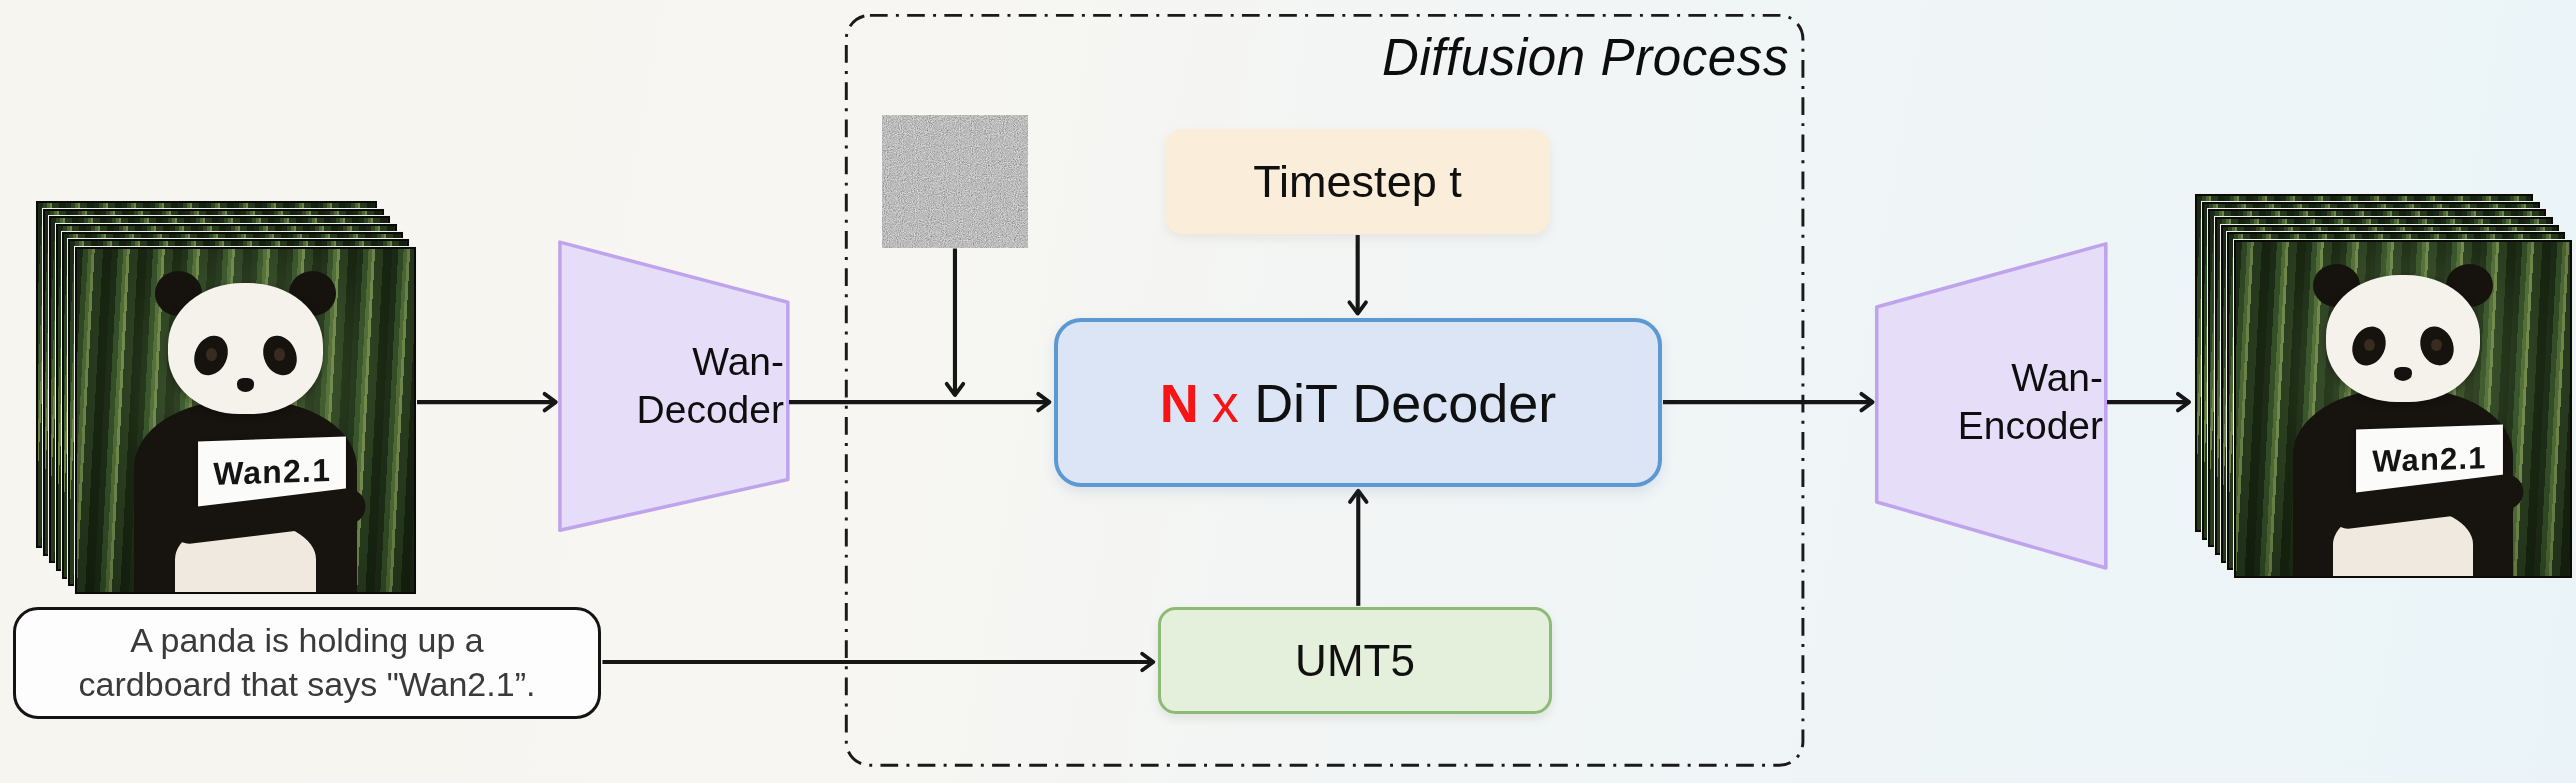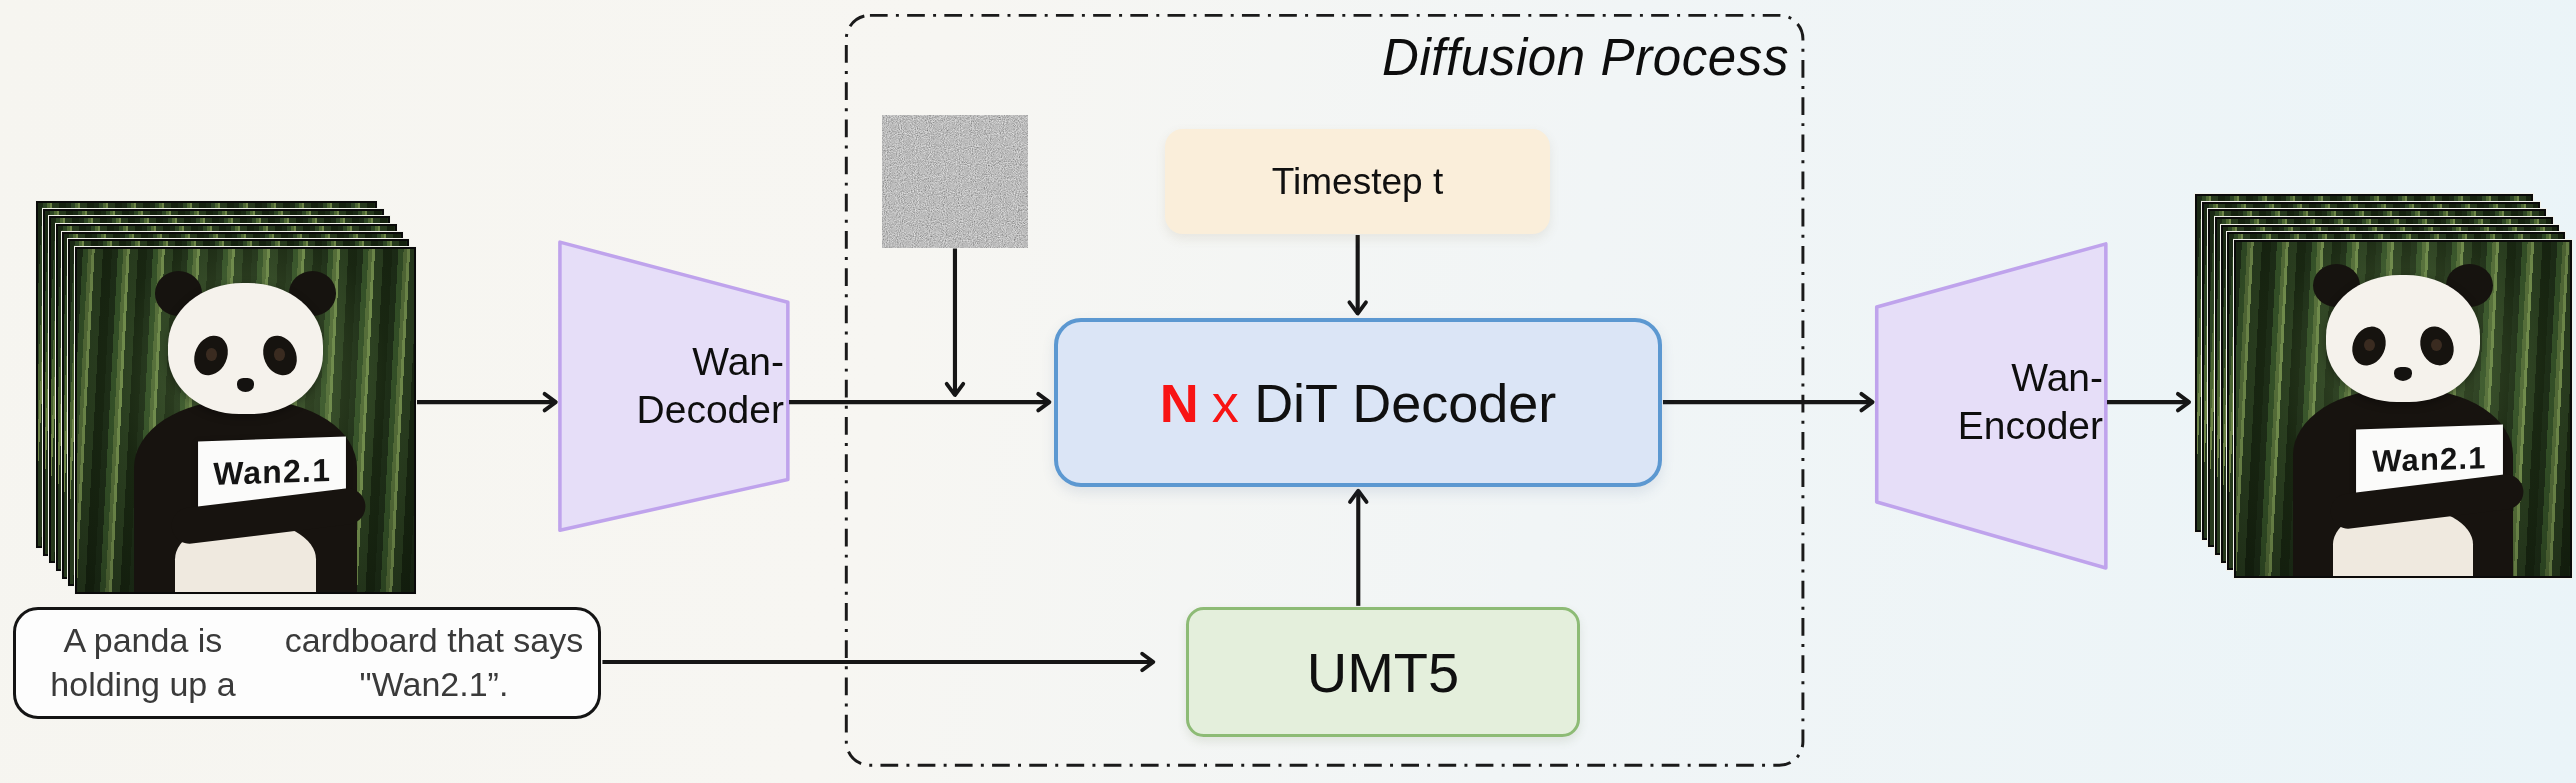--- a/index.html
+++ b/index.html
@@ -21,45 +21,46 @@
           text-align:center; z-index:3; }
 
   .title {
     position:absolute; left:1228px; top:28px; width:561px; z-index:3;
     font-style:italic; font-size:51px; text-align:right; color:#0d0d0d;
     letter-spacing:0.6px;
   }
   .timestep {
     left:1165px; top:129px; width:385px; height:105px;
     background:var(--timestep-fill,#faeeda); border-radius:17.7px;
-    font-size:37px; box-shadow:0 4.7px 10.6px rgba(120,100,60,.10);
+    font-size:45px; box-shadow:0 4.7px 10.6px rgba(120,100,60,.10);
   }
   .dit {
     left:1054px; top:318px; width:608px; height:169px;
     background:var(--dit-fill,#dbe5f6);
     border:4.1px solid var(--dit-border,#5c98d1); border-radius:27px;
     font-size:54px; box-shadow:0 5.9px 13px rgba(60,90,140,.12);
   }
   .dit .n { color:var(--dit-n-red,#f81414); font-weight:bold; margin-right:13px; }
   .dit .times { color:var(--dit-n-red,#f81414); margin-right:15.4px; }
   .umt5 {
-    left:1158px; top:607px; width:394px; height:130px;
+    left:1158px; top:607px; width:394px; height:107px;
     background:var(--umt5-fill,#e4efdc);
     border:3px solid var(--umt5-border,#8dbb75); border-radius:17.7px;
-    font-size:56px; box-shadow:0 4.7px 9.4px rgba(80,110,60,.12);margin-left:28px;
+    font-size:44px; box-shadow:0 4.7px 9.4px rgba(80,110,60,.12);
   }
   .cross-label {
     position:absolute; left:1382px; top:515px; z-index:3;
     font-size:43px; color:#0f0f0f;
   }
   .prompt {
     left:13px; top:607px; width:588px; height:112px;
     background:#fdfdfd; border:3.5px solid #141414; border-radius:25px;
     font-size:34px; line-height:1.28; color:var(--prompt-text-color,#3a3a3a);
-    flex-direction:row;
+    flex-direction:column;
+    text-align:right;
   }
   .vae-label {
     position:absolute; z-index:3; font-size:39px; line-height:1.22;
     text-align:right; color:#0e0e0e;
   }
   .vae-label.enc { left:564px;  top:338px; width:220px; }
   .vae-label.dec { left:1879px; top:354px; width:224px; }
 
   .noise { position:absolute; left:882px; top:115px; width:146px; height:133px; z-index:3; }
 

